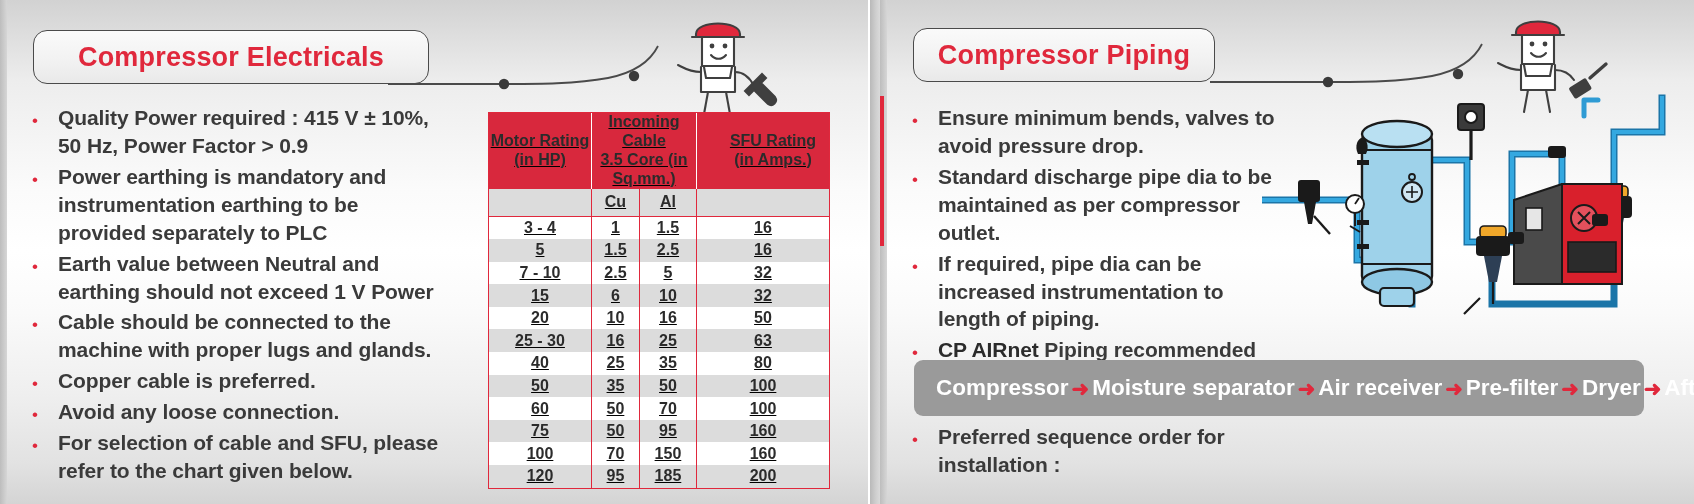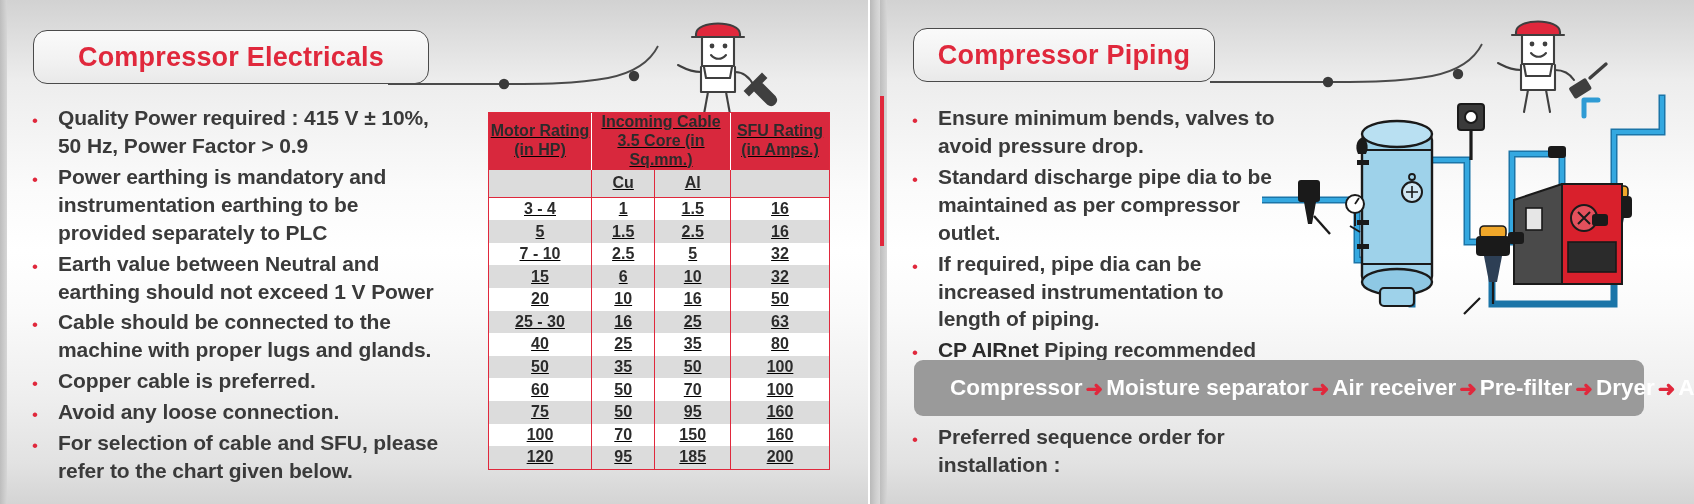--- a/index.html
+++ b/index.html
@@ -89,21 +89,21 @@
   .row td{height:22.6px;margin-top:12px;}
   .row.alt td{background:#dcdcdc;}
 
   
   .seq{
     position:absolute;background:#9a9a9a;border-radius:9px;
     display:flex;align-items:center;
   }
   .seq .inner{
     display:flex;align-items:center;flex-wrap:nowrap;
-    padding:0 36px;width:100%;box-sizing:border-box;
+    padding:0 22px;width:100%;box-sizing:border-box;
     justify-content:space-between;
   }
   .seq .step{
     color:#ffffff;font-size:22.5px;font-weight:600;white-space:nowrap;
   }
   .seq .arw{
     color:#e0283c;font-size:21px;font-weight:bold;margin:0 3px;
     line-height:1;
   }
 
@@ -186,21 +186,21 @@
         <thead>
           <tr>
             <th class="hdr" style="width:102px;height:46px;">
               <div>Motor Rating</div>
               <div>(in HP)</div>
             </th>
             <th class="hdr" colspan="2" style="width:140px;">
               <div>Incoming Cable</div>
               <div>3.5 Core (in Sq.mm.)</div>
             </th>
-            <th class="hdr last" style="width:98px;">
+            <th class="hdr last" style="width:112px;padding-left:20px;">
               <div>SFU Rating</div>
               <div>(in Amps.)</div>
             </th>
           </tr>
           <tr class="sub">
             <td class="sub blank"></td>
             <td class="sub vsep-strong">Cu</td>
             <td class="sub vsep-strong">Al</td>
             <td class="sub blank vsep-strong"></td>
           </tr>

